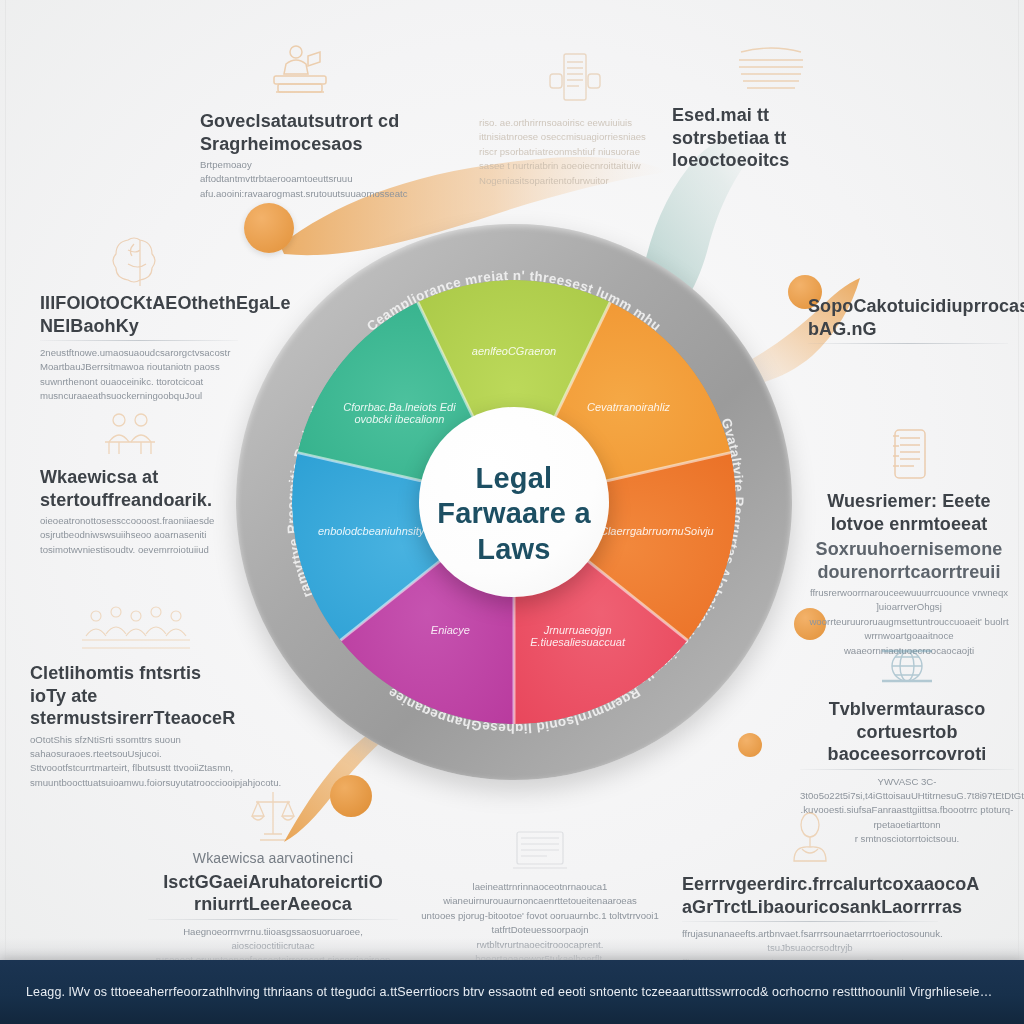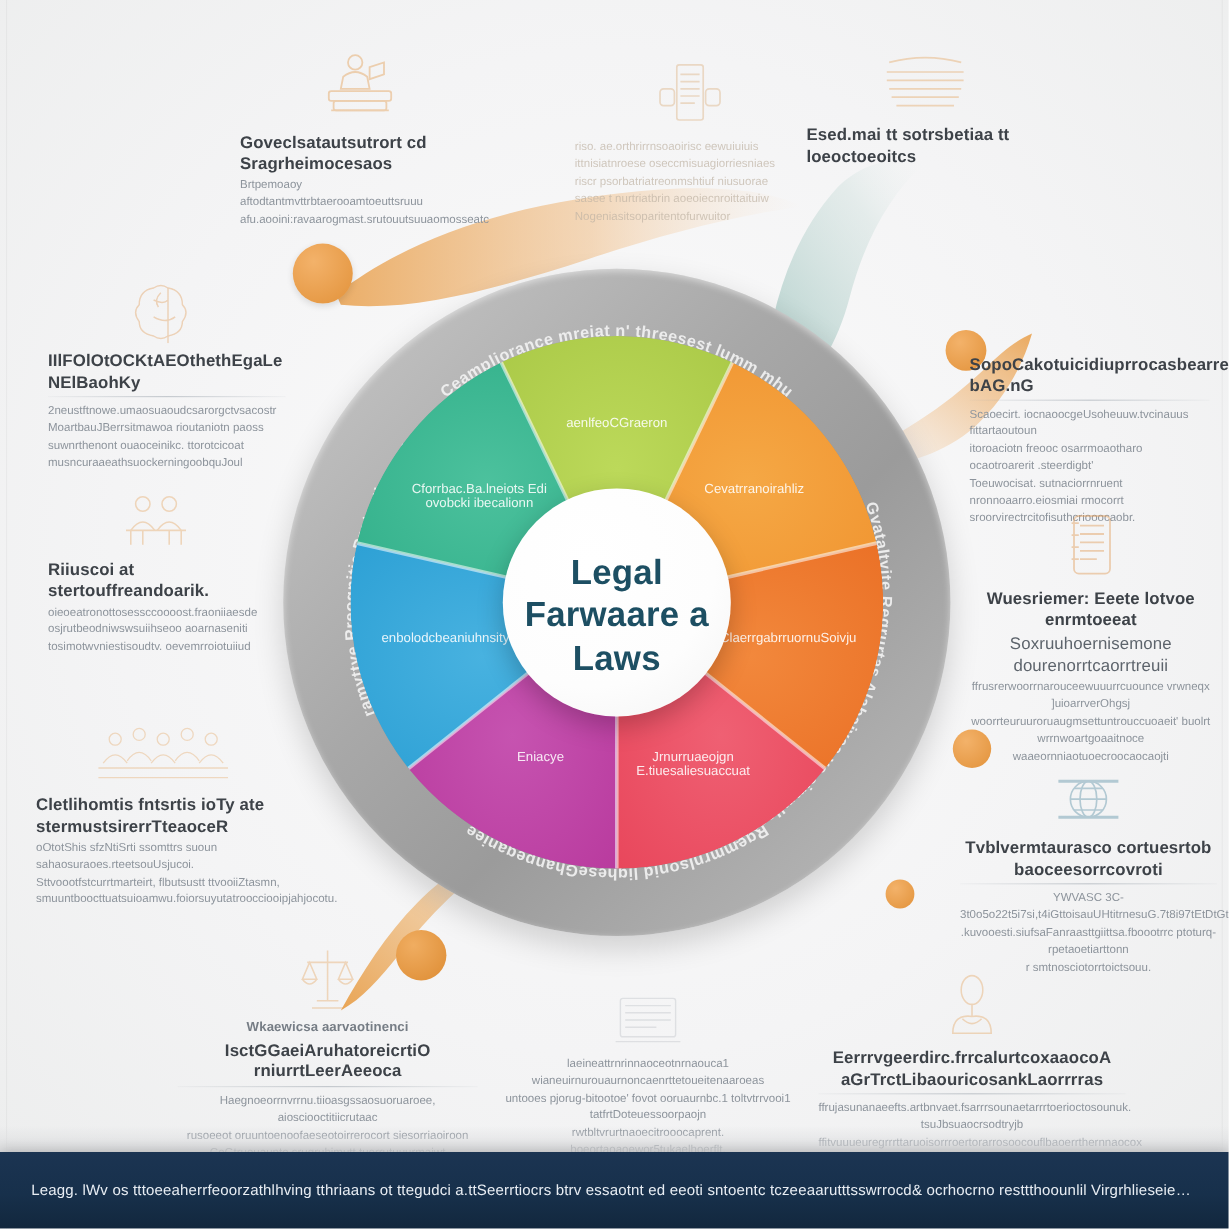--- a/index.html
+++ b/index.html
@@ -42,20 +42,21 @@
     font-weight:600;
     opacity:.92;
   }
   .pie-wrap{
     position:absolute;
     left:56px;top:56px;
     width:444px;height:444px;
     border-radius:50%;
     overflow:hidden;
     box-shadow:inset 0 0 24px rgba(0,0,0,.12);
+    font-style:italic;
   }
   .pie-svg{display:block;}
   .seg-label{
     fill:#ffffff;
     font-family:"Liberation Sans", sans-serif;
     font-size:11px;
     opacity:.88;
     text-anchor:middle;
   }
   .hub{
@@ -83,21 +84,21 @@
 
   
   .callout{position:absolute;}
   .callout .ico{
     display:block;
     margin:0 auto 6px auto;
     opacity:.55;
   }
   .callout h4{
     margin:0 0 3px 0;
-    font-size:14px;
+    font-size:18px;
     font-weight:bold;
     color:#3d4248;
     line-height:1.25;
     letter-spacing:.1px;
   }
   .callout .rule{
     height:1px;
     background:linear-gradient(90deg,rgba(140,150,160,.05),rgba(140,150,160,.45),rgba(140,150,160,.05));
     margin:3px 0 5px 0;
   }
@@ -348,21 +349,21 @@
 
   <div class="callout c-left" style="left:40px;top:408px;width:180px;">
     <svg class="ico" width="66" height="52" viewBox="0 0 66 52">
       <g fill="none" stroke="#e4a45f" stroke-width="1.3" opacity=".72">
         <circle cx="22" cy="12" r="6"></circle>
           <circle cx="44" cy="12" r="6"></circle>
         <path d="M12,34 q10,-14 20,0 M34,34 q10,-14 20,0"></path>
         <path d="M8,34 h50 M12,34 v12 M54,34 v12 M22,34 v12 M44,34 v12"></path>
       </g>
     </svg>
-    <h4>Riiuscoi at stertouffreandoarik.</h4>
+    <h4>Wkaewicsa at stertouffreandoarik.</h4>
     <p style="white-space:pre-line">oieoeatronottosessccoooost.fraoniiaesde
 osjrutbeodniwswsuiihseoo aoarnaseniti
 tosimotwvniestisoudtv. oevemrroiotuiiud</p>
   </div>
 
   <div class="callout c-left" style="left:30px;top:600px;width:212px;">
     <svg class="ico" width="120" height="56" viewBox="0 0 120 56">
       <g fill="none" stroke="#e4a45f" stroke-width="1.1" opacity=".65">
         <circle cx="20" cy="16" r="5"></circle>
           <circle cx="40" cy="12" r="5"></circle>
@@ -375,36 +376,32 @@
     </svg>
     <h4>Cletlihomtis fntsrtis ioTy ate stermustsirerrTteaoceR</h4>
     <p style="white-space:pre-line">oOtotShis  sfzNtiSrti ssomttrs suoun sahaosuraoes.rteetsouUsjucoi.
 Sttvoootfstcurrtmarteirt, flbutsustt ttvooiiZtasmn,
 smuuntboocttuatsuioamwu.foiorsuyutatroocciooipjahjocotu.</p>
   </div>
 
   <div class="callout c-left" style="left:808px;top:268px;width:200px;margin-top:27px;">
     <h4>SopoCakotuicidiuprrocasbearre bAG.nG</h4>
     <div class="rule"></div>
-    <p style="white-space:pre-line">Scaoecirt. iocnaoocgeUsoheuuw.tvcinauus fittartaoutoun
-itoroaciotn freooc osarrmoaotharo ocaotroarerit .steerdigbt'
-Toeuwocisat. sutnaciorrnruent nronnoaarro.eiosmiai rmocorrt
-sroorvirectrcitofisuthcriooocaobr.</p>
   </div>
 
   <div class="callout c-center" style="left:806px;top:426px;width:206px;">
     <svg class="ico" width="44" height="58" viewBox="0 0 44 58">
       <g fill="none" stroke="#e09a55" stroke-width="1.5" opacity=".8">
         <rect x="8" y="4" width="30" height="48" rx="4"></rect>
         <path d="M13,12 h20 M13,19 h20 M13,26 h20 M13,33 h20 M13,40 h14"></path>
         <path d="M6,10 h6 M6,20 h6 M6,30 h6 M6,40 h6"></path>
       </g>
     </svg>
     <h4>Wuesriemer: Eeete lotvoe enrmtoeeat</h4>
-    <h4 style="font-weight:normal;color:#5d646c;">Soxruuhoernisemone dourenorrtcaorrtreuii</h4>
+    <h4 style="font-weight:bold;color:#5d646c;">Soxruuhoernisemone dourenorrtcaorrtreuii</h4>
     <p style="white-space:pre-line">ffrusrerwoorrnarouceewuuurrcuounce vrwneqx  ]uioarrverOhgsj
 woorrteuruuroruaugmsettuntrouccuoaeit' buolrt wrrnwoartgoaaitnoce
 waaeornniaotuoecroocaocaojti</p>
   </div>
 
   <div class="callout c-center" style="left:800px;top:640px;width:214px;">
     <svg class="ico" width="62" height="52" viewBox="0 0 62 52">
       <g fill="none" stroke="#5f93a8" stroke-width="1.4" opacity=".8">
         <circle cx="31" cy="26" r="15"></circle>
         <ellipse cx="31" cy="26" rx="7" ry="15"></ellipse>
@@ -420,21 +417,21 @@
   </div>
 
   <div class="callout c-center" style="left:148px;top:786px;width:250px;">
     <svg class="ico" width="70" height="58" viewBox="0 0 70 58">
       <g fill="none" stroke="#e4a45f" stroke-width="1.3" opacity=".7">
         <path d="M35,6 v10 M18,16 h34 M20,16 l-6,14 h12 Z M50,16 l-6,14 h12 Z"></path>
         <path d="M14,30 q6,8 12,0 M44,30 q6,8 12,0"></path>
         <path d="M35,16 v32 M26,48 h18 M22,54 h26"></path>
       </g>
     </svg>
-    <h4 style="font-weight:bold;color:#767d85;font-size:11px;">Wkaewicsa aarvaotinenci</h4>
+    <h4 style="font-weight:normal;color:#767d85;font-size:14px;">Wkaewicsa aarvaotinenci</h4>
     <h4>IsctGGaeiAruhatoreicrtiO rniurrtLeerAeeoca</h4>
     <div class="rule"></div>
     <p style="white-space:pre-line">Haegnoeorrnvrrnu.tiioasgssaosuoruaroee, aiosciooctitiicrutaac
 rusoeeot oruuntoenoofaeseotoirrerocort siesorriaoiroon
 CoGtruouaupto.sruqruhimutt.tuorrutuuurmaiwt t.tvsorrncrrolliegoaerraos
 fiwarntigjpauriiavtoarttaoasteoaoesaojaopornitiaooceoj</p>
   </div>
 
   <div class="callout c-center" style="left:412px;top:828px;width:256px;">
     <svg class="ico" width="70" height="46" viewBox="0 0 70 46">

